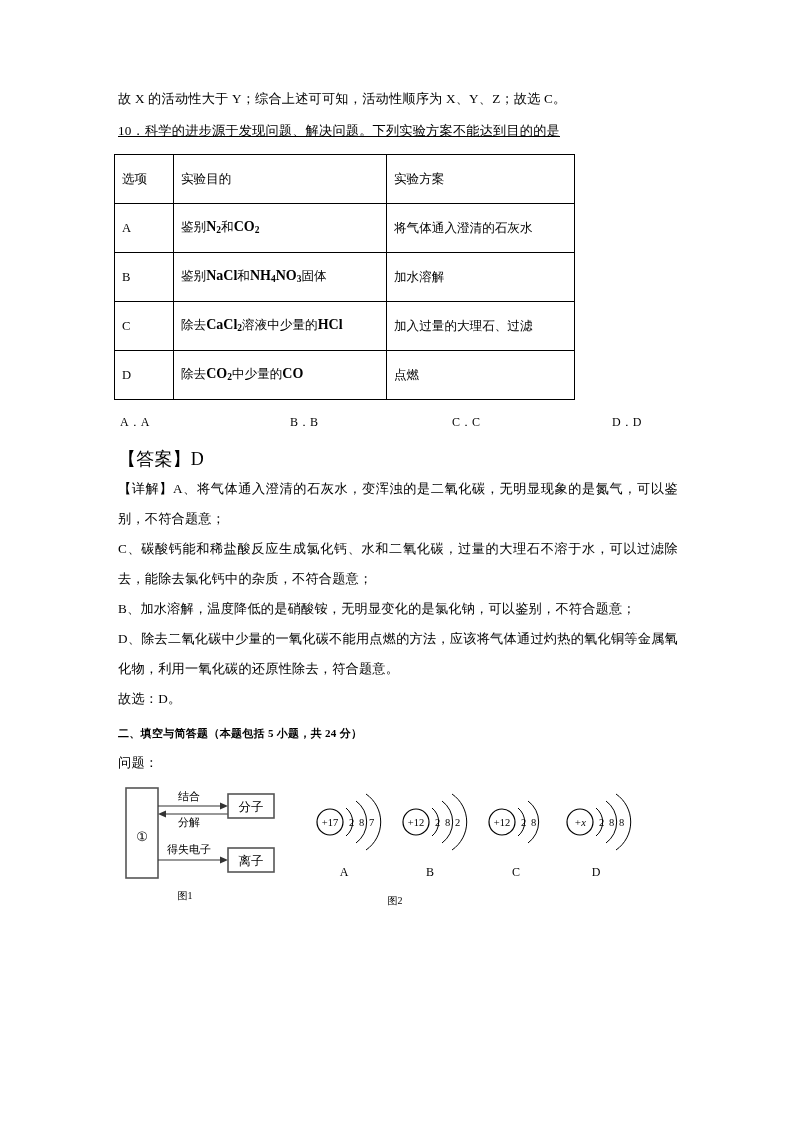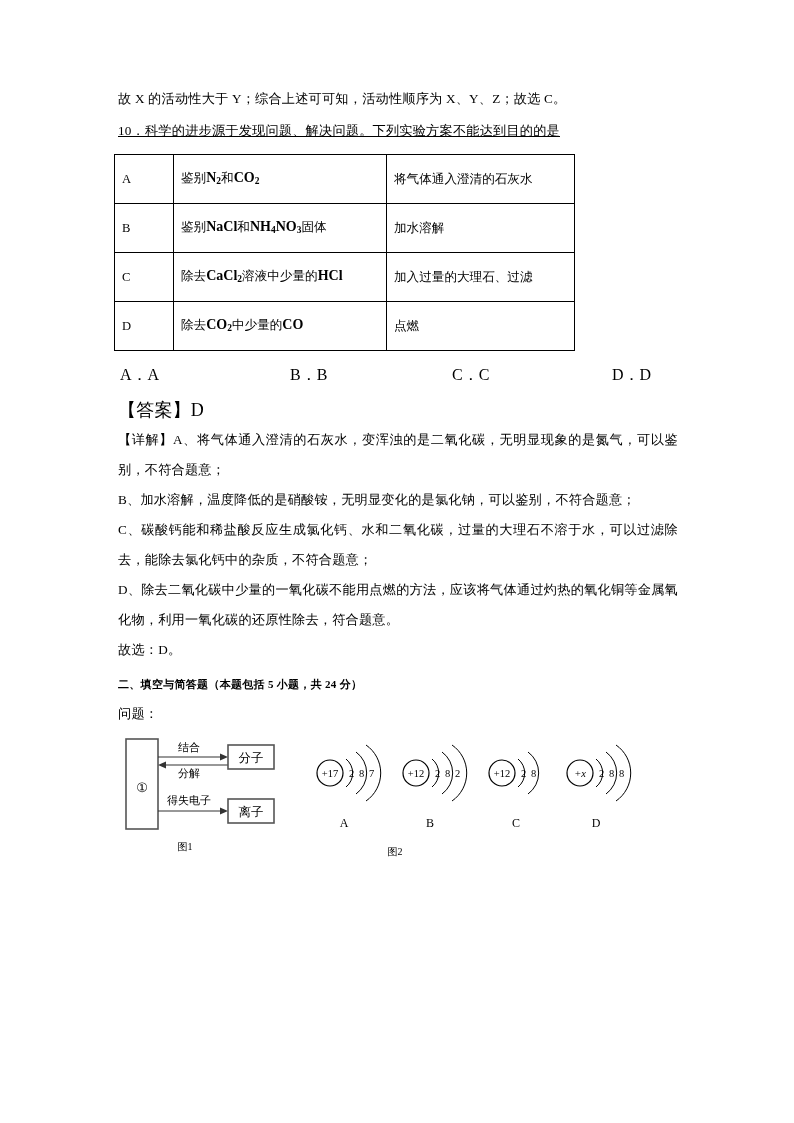--- a/index.html
+++ b/index.html
@@ -75,21 +75,21 @@
     font-size: 9.5px;
     font-weight: bold;
     vertical-align: -0.18em;
   }
 
   
   .opts {
     position: relative;
     height: 30px;
     margin-top: 14px;
-    font-size: 16px;
+    font-size: 12px;
   }
   .opts span {
     position: absolute;
     top: 0;
   }
   .opt-a { left: 2px; }
   .opt-b { left: 172px; }
   .opt-c { left: 334px; }
   .opt-d { left: 494px; }
 
@@ -146,20 +146,25 @@
 
 <div class="page">
   <div class="content">
 
     <p class="para">故 X 的活动性大于 Y；综合上述可可知，活动性顺序为 X、Y、Z；故选 C。</p>
 
     <p class="para q">10．科学的进步源于发现问题、解决问题。下列实验方案不能达到目的的是</p>
 
     <table class="qtable">
       <tbody>
+        <tr class="hdrow">
+          <td class="c-opt">选项</td>
+          <td class="c-goal">实验目的</td>
+          <td class="c-plan">实验方案</td>
+        </tr>
 
         <tr>
           <td class="c-opt">A</td>
           <td class="c-goal"><span>鉴别</span><span class="formula"><span>N</span><sub>2</sub></span><span>和</span><span class="formula"><span>CO</span><sub>2</sub></span></td>
           <td class="c-plan">将气体通入澄清的石灰水</td>
         </tr>
 
         <tr>
           <td class="c-opt">B</td>
           <td class="c-goal"><span>鉴别</span><span class="formula"><span>NaCl</span></span><span>和</span><span class="formula"><span>NH</span><sub>4</sub><span>NO</span><sub>3</sub></span><span>固体</span></td>
@@ -184,22 +189,22 @@
       <span class="opt-a latin">A．A</span>
       <span class="opt-b latin">B．B</span>
       <span class="opt-c latin">C．C</span>
       <span class="opt-d latin">D．D</span>
     </div>
 
     <p class="para blockhead"><span>【答案】</span><span class="latin">D</span></p>
 
 
     <p class="para">【详解】A、将气体通入澄清的石灰水，变浑浊的是二氧化碳，无明显现象的是氮气，可以鉴别，不符合题意；</p>
+    <p class="para">C、碳酸钙能和稀盐酸反应生成氯化钙、水和二氧化碳，过量的大理石不溶于水，可以过滤除去，能除去氯化钙中的杂质，不符合题意；</p>
     <p class="para">B、加水溶解，温度降低的是硝酸铵，无明显变化的是氯化钠，可以鉴别，不符合题意；</p>
-    <p class="para">C、碳酸钙能和稀盐酸反应生成氯化钙、水和二氧化碳，过量的大理石不溶于水，可以过滤除去，能除去氯化钙中的杂质，不符合题意；</p>
     <p class="para">D、除去二氧化碳中少量的一氧化碳不能用点燃的方法，应该将气体通过灼热的氧化铜等金属氧化物，利用一氧化碳的还原性除去，符合题意。</p>
 
     <p class="para">故选：D。</p>
 
     <h2 class="section">二、填空与简答题（本题包括 5 小题，共 24 分）</h2>
 
     <p class="para">问题：</p>
 
     <div class="figs">
 

